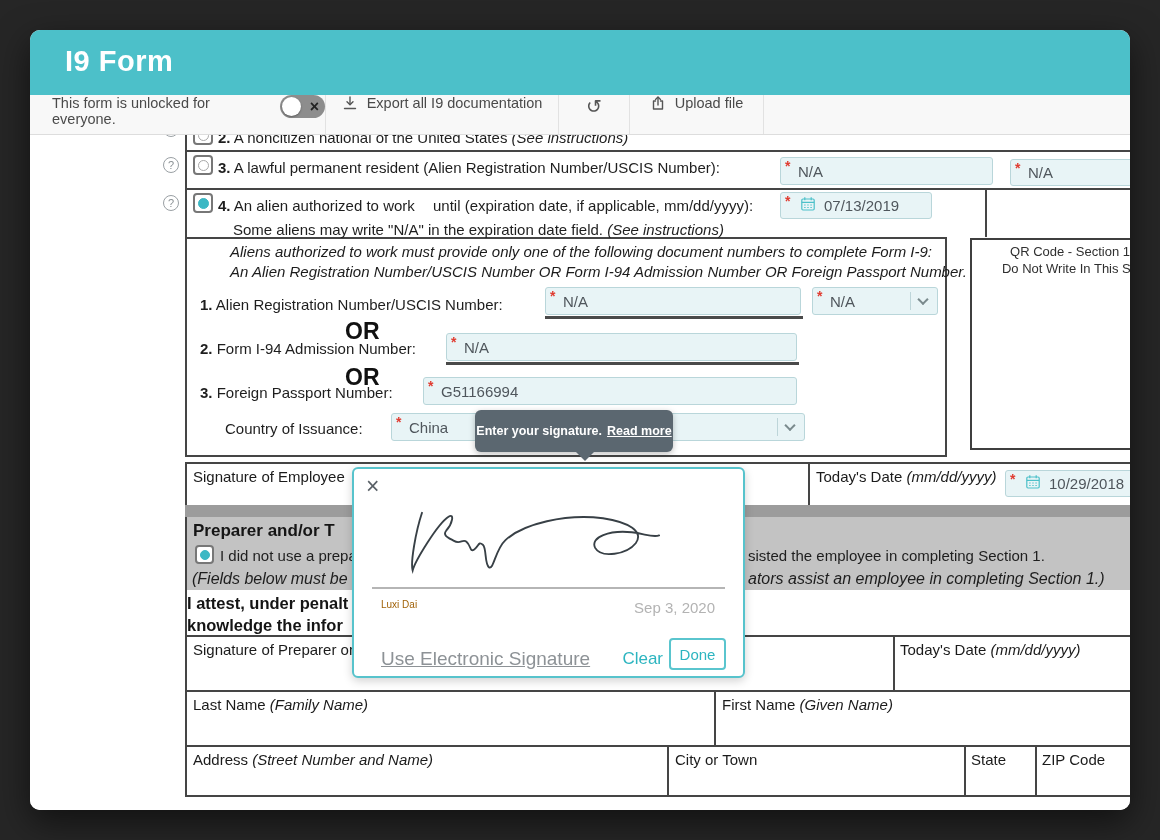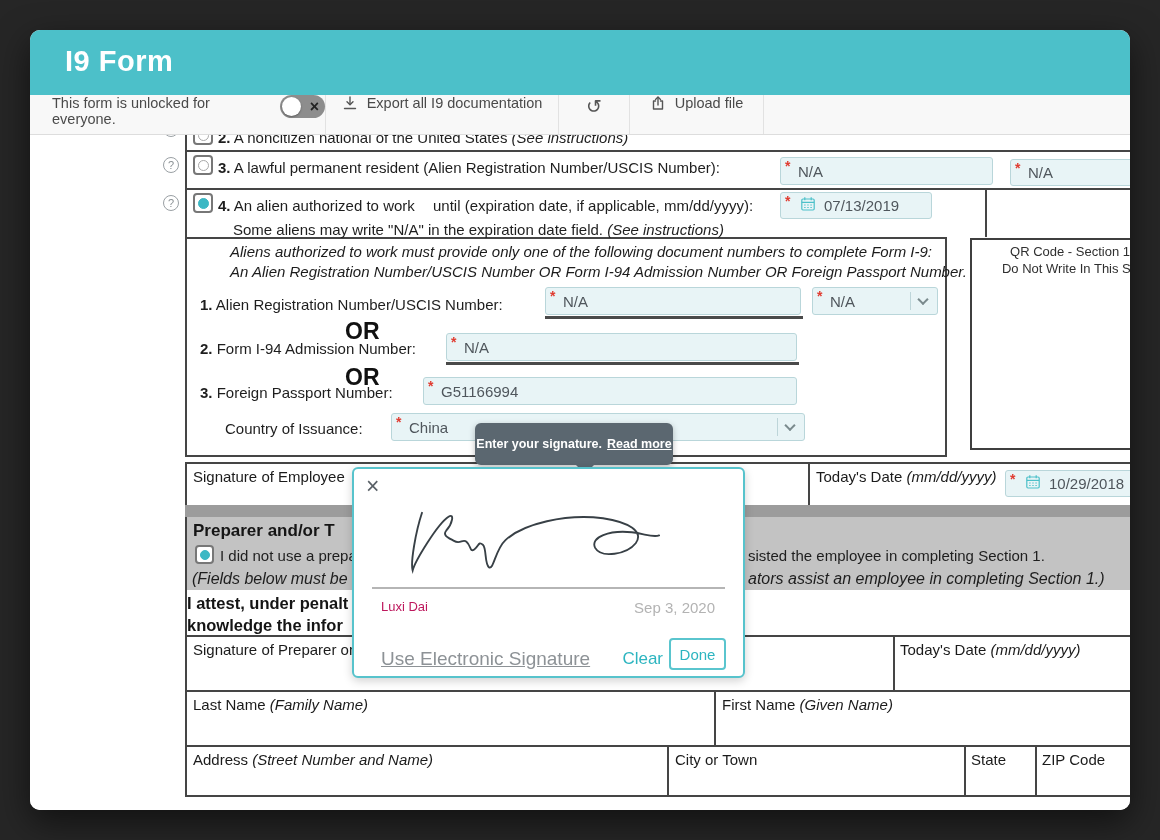--- a/index.html
+++ b/index.html
@@ -53,21 +53,21 @@
            display:flex;align-items:center;justify-content:center;white-space:nowrap;
            box-shadow:0 2px 6px rgba(0,0,0,.25);z-index:30;}
   .tooltip .caret{position:absolute;left:100px;bottom:-9px;width:0;height:0;
                   border-left:10px solid transparent;border-right:10px solid transparent;
                   border-top:10px solid #5b6770;}
   .tooltip a{color:#fff;text-decoration:underline;margin-left:5px;cursor:pointer;}
   .popup{position:absolute;background:#fff;border:2px solid #57c3cc;border-radius:6px;z-index:40;
          box-shadow:0 3px 10px rgba(0,0,0,.18);}
   .popup .close{position:absolute;left:12px;top:4px;font-size:23px;color:#5a6167;cursor:pointer;font-weight:normal;}
   .popup .sigline{position:absolute;left:18px;right:18px;top:118px;height:2px;background:#b5b5b5;}
-  .popup .signame{position:absolute;left:27px;top:130px;font-size:13px;color:#be185d;}
+  .popup .signame{position:absolute;left:27px;top:130px;font-size:10px;color:#a16207;}
   .popup .sigdate{position:absolute;right:28px;top:130px;font-size:15px;color:#b3b3b3;}
   .popup .elink{position:absolute;left:27px;top:179px;font-size:19px;color:#8d9296;
                 text-decoration:underline;cursor:pointer;}
   .popup .clear{position:absolute;right:80px;top:180px;font-size:17px;color:#2db5c0;cursor:pointer;}
   .popup .done{position:absolute;right:17px;top:169px;width:57px;height:32px;border:2px solid #5ac5ce;
                border-radius:4px;color:#2db5c0;font-size:15px;display:flex;align-items:center;
                justify-content:center;background:#fff;cursor:pointer;}
   .cell-label{position:absolute;font-size:15px;color:#1b1b1b;white-space:nowrap;}
 </style>
 </head>
@@ -299,21 +299,21 @@
         <span>First Name</span> <i>(Given Name)</i>
       </div>
 
       <div class="cell-label" style="left:163px;top:616px;">
         <span>Address</span> <i>(Street Number and Name)</i>
       </div>
       <div class="cell-label" style="left:645px;top:616px;">City or Town</div>
       <div class="cell-label" style="left:941px;top:616px;">State</div>
       <div class="cell-label" style="left:1012px;top:616px;">ZIP Code</div>
 
-      <div class="tooltip" style="left:445px;top:288px;width:198px;height:42px;">
+      <div class="tooltip" style="left:445px;top:275px;width:198px;height:42px;">
         <span>Enter your signature.</span>
         <a>Read more</a>
         <span class="caret"></span>
       </div>
 
       <div class="popup" style="left:322px;top:332px;width:393px;height:211px;">
         <span class="close">×</span>
         <svg style="position:absolute;left:40px;top:36px;" width="290" height="78" viewBox="0 0 360 100">
           <path d="M30 10 C22 34 15 74 18 84 C21 72 50 24 64 15 C72 10 69 24 61 33 C56 39 64 42 71 46 C79 51 82 43 87 47 C93 52 91 61 97 57 C103 53 102 46 108 51 C113 55 110 76 116 80 C122 83 124 57 137 45 C160 24 214 11 262 17 C295 22 315 34 304 49 C293 63 260 69 252 55 C245 41 271 32 299 35 C316 37 326 42 334 39" fill="none" stroke="#384046" stroke-width="2.4" stroke-linecap="round"></path>
         </svg>

